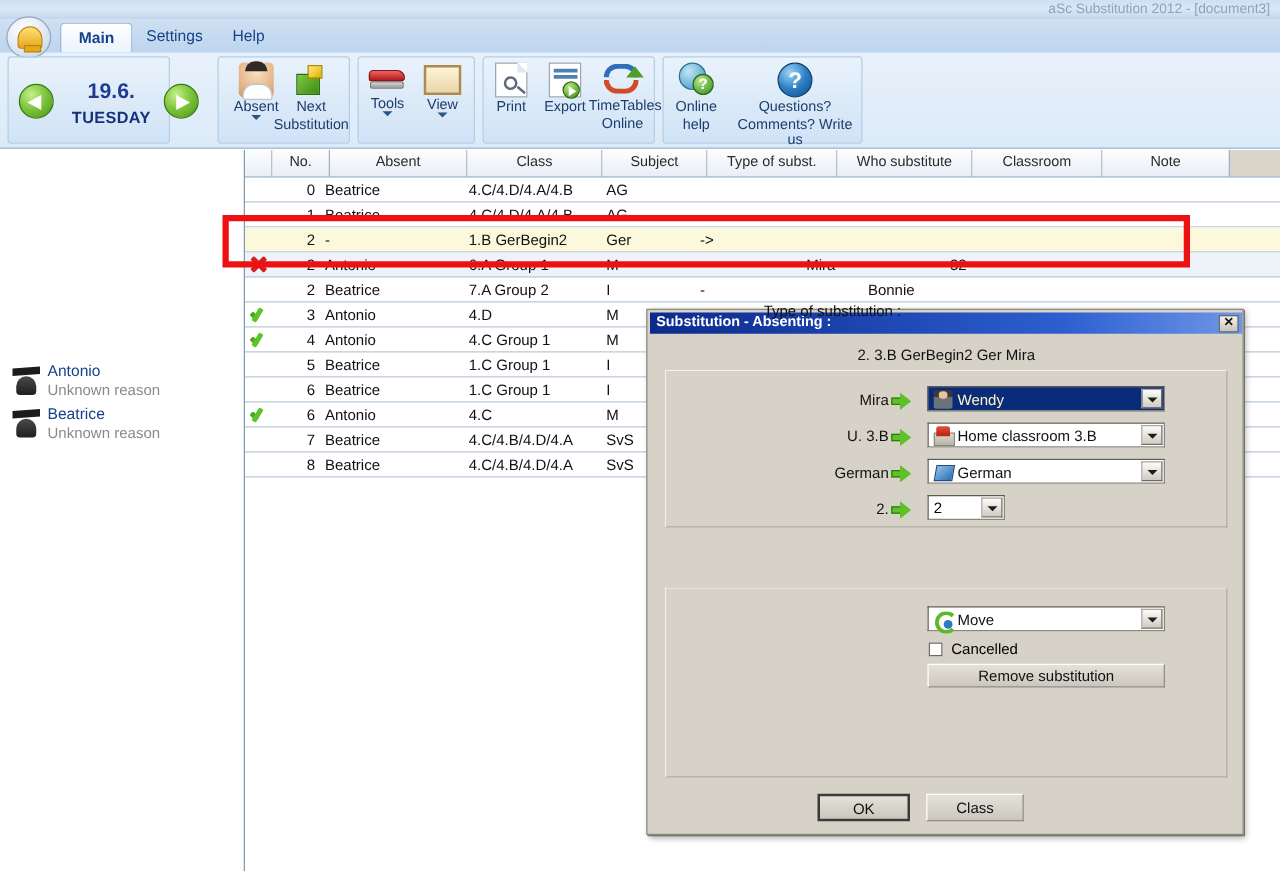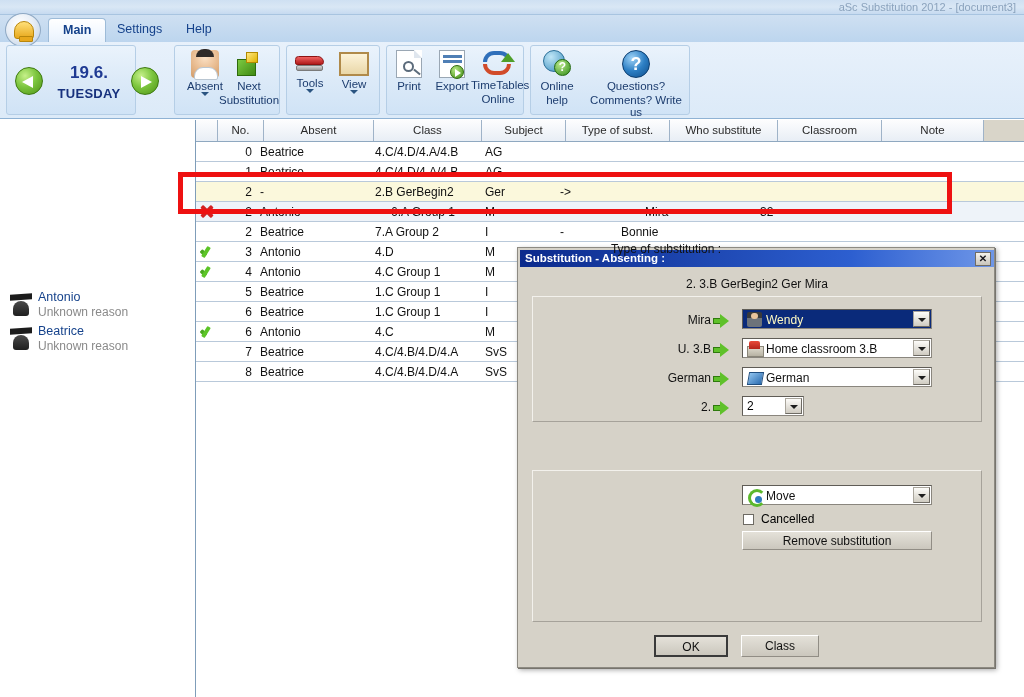--- a/index.html
+++ b/index.html
@@ -460,45 +460,45 @@
         <div class="gcell" style="left: 175px; width: 108px; padding-left: 4px;">4.C/4.D/4.A/4.B</div>
         <div class="gcell" style="left: 285px; width: 84px; padding-left: 4px;">AG</div>
         <div class="gcell" style="left: 360px; width: 104px; padding-left: 4px;"></div>
         <div class="gcell" style="left: 445px; width: 108px; padding-left: 4px;"></div>
         <div class="gcell" style="left: 560px; width: 104px; padding-left: 4px;"></div>
         <div class="gcell" style="left: 660px; width: 102px; padding-left: 4px;"></div>
       </div>
       <div class="grow" style="top: 62px; background: rgb(251, 248, 220);">
         <div class="gcell c-no" style="left: 22px; width: 34px;">2</div>
         <div class="gcell" style="left: 60px; width: 110px; padding-left: 4px;">-</div>
-        <div class="gcell" style="left: 175px; width: 108px; padding-left: 4px;">2.B GerBegin2</div>
+        <div class="gcell" style="left: 175px; width: 108px; padding-left: 4px;">1.B GerBegin2</div>
         <div class="gcell" style="left: 285px; width: 84px; padding-left: 4px;">Ger</div>
         <div class="gcell" style="left: 360px; width: 104px; padding-left: 4px;">-&gt;</div>
         <div class="gcell" style="left: 445px; width: 108px; padding-left: 4px;"></div>
         <div class="gcell" style="left: 560px; width: 104px; padding-left: 4px;"></div>
         <div class="gcell" style="left: 660px; width: 102px; padding-left: 4px;"></div>
       </div>
       <div class="grow" style="top: 82px; background: rgb(238, 243, 249);">
         <span class="xmark"></span>
         <div class="gcell c-no" style="left: 22px; width: 34px;">2</div>
         <div class="gcell" style="left: 60px; width: 110px; padding-left: 4px;">Antonio</div>
-        <div class="gcell" style="left: 175px; width: 108px; padding-left: 4px; margin-left: 16px;">6.A Group 1</div>
+        <div class="gcell" style="left: 175px; width: 108px; padding-left: 4px;">6.A Group 1</div>
         <div class="gcell" style="left: 285px; width: 84px; padding-left: 4px;">M</div>
         <div class="gcell" style="left: 360px; width: 104px; padding-left: 4px;">-</div>
         <div class="gcell" style="left: 445px; width: 108px; padding-left: 4px;">Mira</div>
         <div class="gcell" style="left: 560px; width: 104px; padding-left: 4px;">32</div>
         <div class="gcell" style="left: 660px; width: 102px; padding-left: 4px;"></div>
       </div>
       <div class="grow" style="top: 102px;">
         <div class="gcell c-no" style="left: 22px; width: 34px;">2</div>
         <div class="gcell" style="left: 60px; width: 110px; padding-left: 4px;">Beatrice</div>
         <div class="gcell" style="left: 175px; width: 108px; padding-left: 4px;">7.A Group 2</div>
         <div class="gcell" style="left: 285px; width: 84px; padding-left: 4px;">I</div>
         <div class="gcell" style="left: 360px; width: 104px; padding-left: 4px;">-</div>
-        <div class="gcell" style="left: 421px; width: 108px; padding-left: 4px;">Bonnie</div>
+        <div class="gcell" style="left: 461px; width: 108px; padding-left: 4px; text-align: center;">Bonnie</div>
         <div class="gcell" style="left: 560px; width: 104px; padding-left: 4px;"></div>
         <div class="gcell" style="left: 660px; width: 102px; padding-left: 4px;"></div>
       </div>
       <div class="grow" style="top: 122px;">
         <span class="tick"></span>
         <div class="gcell c-no" style="left: 22px; width: 34px;">3</div>
         <div class="gcell" style="left: 60px; width: 110px; padding-left: 4px;">Antonio</div>
         <div class="gcell" style="left: 175px; width: 108px; padding-left: 4px;">4.D</div>
         <div class="gcell" style="left: 285px; width: 84px; padding-left: 4px;">M</div>
         <div class="gcell" style="left: 360px; width: 104px; padding-left: 4px;"></div>

